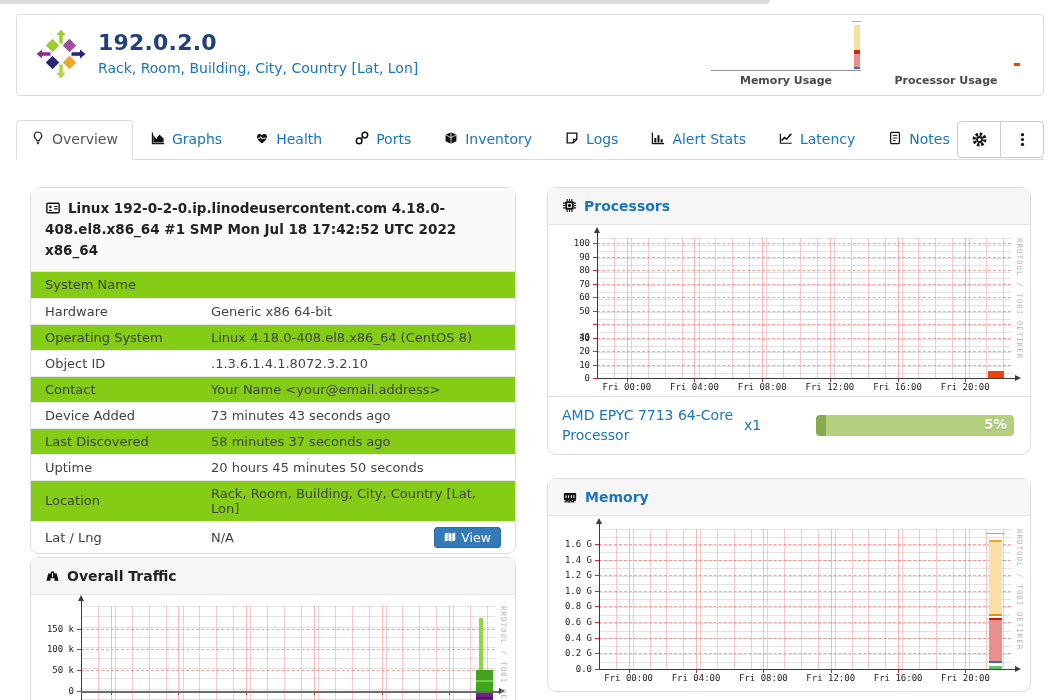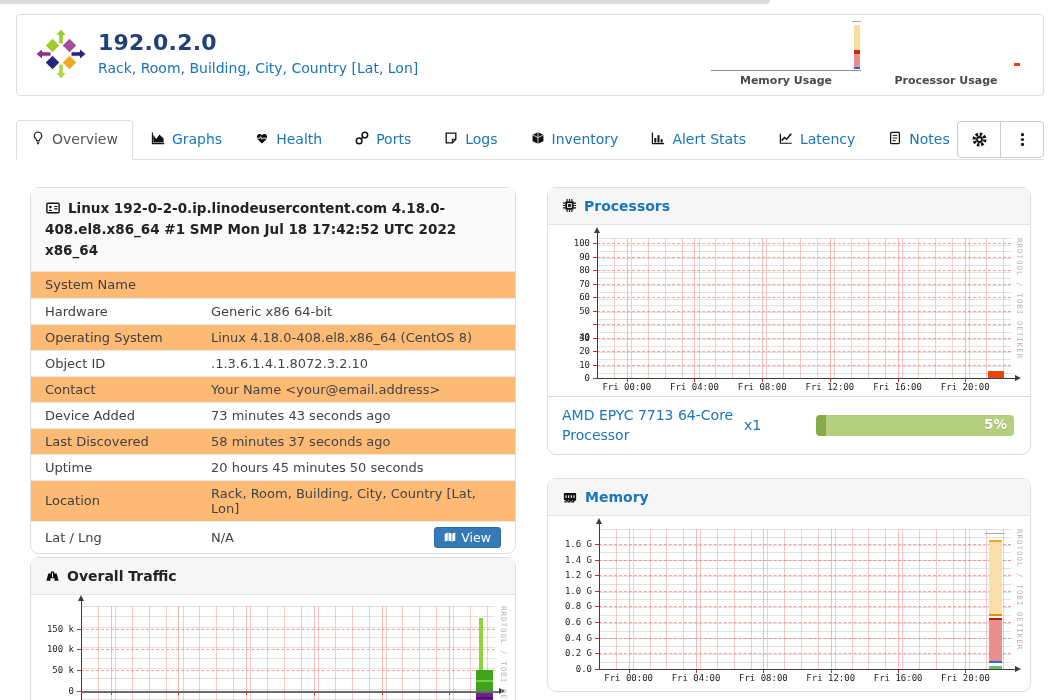--- a/index.html
+++ b/index.html
@@ -35,21 +35,21 @@
   #processors-panel{left:547px;top:187px;width:484px}
   #memory-panel{left:547px;top:478px;width:484px}
   .panel-heading{padding:10px 14px;background:#f6f6f6;border-bottom:1px solid #e3e3e3;
                  border-radius:4px 4px 0 0;font-weight:bold;font-size:14px;color:#222}
   .panel-heading .ttl-blue{color:#1a75bb;cursor:pointer}
   .panel-heading .icn{display:inline-block;vertical-align:-2px;margin-right:7px}
   #system-panel .panel-heading{font-size:13.5px;line-height:1.55;background:#fafafa}
   
   .srow{display:flex;align-items:center;padding:5px 14px;font-size:13px;color:#444;border-top:1px solid #e8e8e8;min-height:26px}
   .srow:first-child{border-top:none}
-  .srow.stripe{background:#fdba74}
+  .srow.stripe{background:#84cc16}
   .srow .lbl{flex:0 0 166px;color:#3f3f3f}
   .srow .val{flex:1 1 auto}
   .view-btn{margin-left:auto;display:inline-flex;align-items:center;gap:5px;background:#337ab7;
             border:1px solid #2e6da4;color:#fff;font-size:12.5px;padding:2px 9px;border-radius:3px;cursor:pointer}
   
   .rrd{position:relative;margin:3px auto 0 auto;cursor:pointer}
   .rrd .plot{position:absolute;background:#fff}
   .rrd .ylab{position:absolute;text-align:right;font-family:"DejaVu Sans Mono","Liberation Mono",monospace;
              font-size:9px;color:#222}
   .rrd .xlab{position:absolute;text-align:center;width:62px;font-family:"DejaVu Sans Mono","Liberation Mono",monospace;
@@ -156,34 +156,34 @@
             <circle cx="4.7" cy="11.3" r="3.2" stroke-width="1.7"></circle>
             <circle cx="11.3" cy="4.7" r="3.2" stroke-width="1.7"></circle>
             <path d="M6.6 9.4l2.8-2.8" stroke-width="1.8"></path>
           </svg>
         </span>
         <span>Ports</span>
       </li>
       <li class="tab">
         <span class="icn">
           <svg width="14" height="14" viewBox="0 0 16 16">
+            <path d="M8 1.3 14.2 4.4v7.2L8 14.7 1.8 11.6V4.4z" fill="#111"></path>
+            <path d="M8 1.3v6.2M1.8 4.4 8 7.5l6.2-3.1M8 14.7V7.5" stroke="#fff" stroke-width=".9" fill="none"></path>
+          </svg>
+        </span>
+        <span>Inventory</span>
+      </li>
+      <li class="tab">
+        <span class="icn">
+          <svg width="14" height="14" viewBox="0 0 16 16">
             <path d="M2.5 2.5h11v7l-4 4h-7z" fill="none" stroke="#111" stroke-width="1.5"></path>
             <path d="M9.5 13.2V9.5h3.7" fill="none" stroke="#111" stroke-width="1.2"></path>
           </svg>
         </span>
         <span>Logs</span>
-      </li>
-      <li class="tab">
-        <span class="icn">
-          <svg width="14" height="14" viewBox="0 0 16 16">
-            <path d="M8 1.3 14.2 4.4v7.2L8 14.7 1.8 11.6V4.4z" fill="#111"></path>
-            <path d="M8 1.3v6.2M1.8 4.4 8 7.5l6.2-3.1M8 14.7V7.5" stroke="#fff" stroke-width=".9" fill="none"></path>
-          </svg>
-        </span>
-        <span>Inventory</span>
       </li>
       <li class="tab">
         <span class="icn">
           <svg width="14" height="14" viewBox="0 0 16 16">
             <path d="M1.6 1.6v12.8H15" stroke="#111" stroke-width="1.4" fill="none"></path>
             <rect x="3.8" y="8" width="2.3" height="5.2" fill="#111"></rect>
             <rect x="7.4" y="4.8" width="2.3" height="8.4" fill="#111"></rect>
             <rect x="11" y="9.4" width="2.3" height="3.8" fill="#111"></rect>
           </svg>
         </span>

